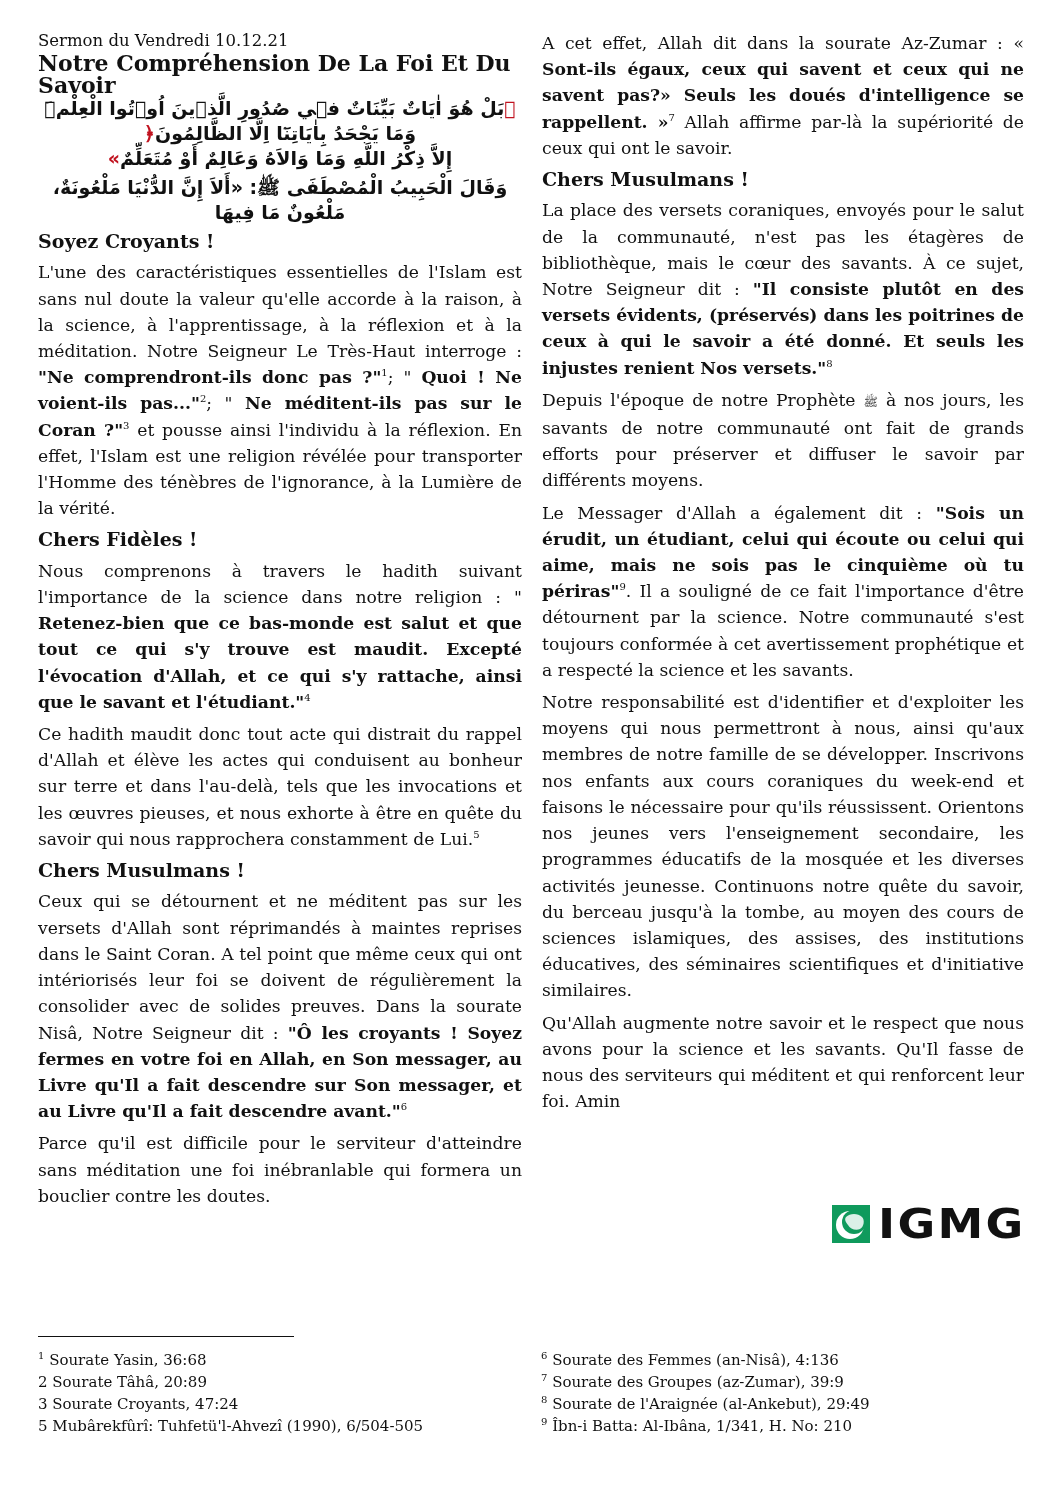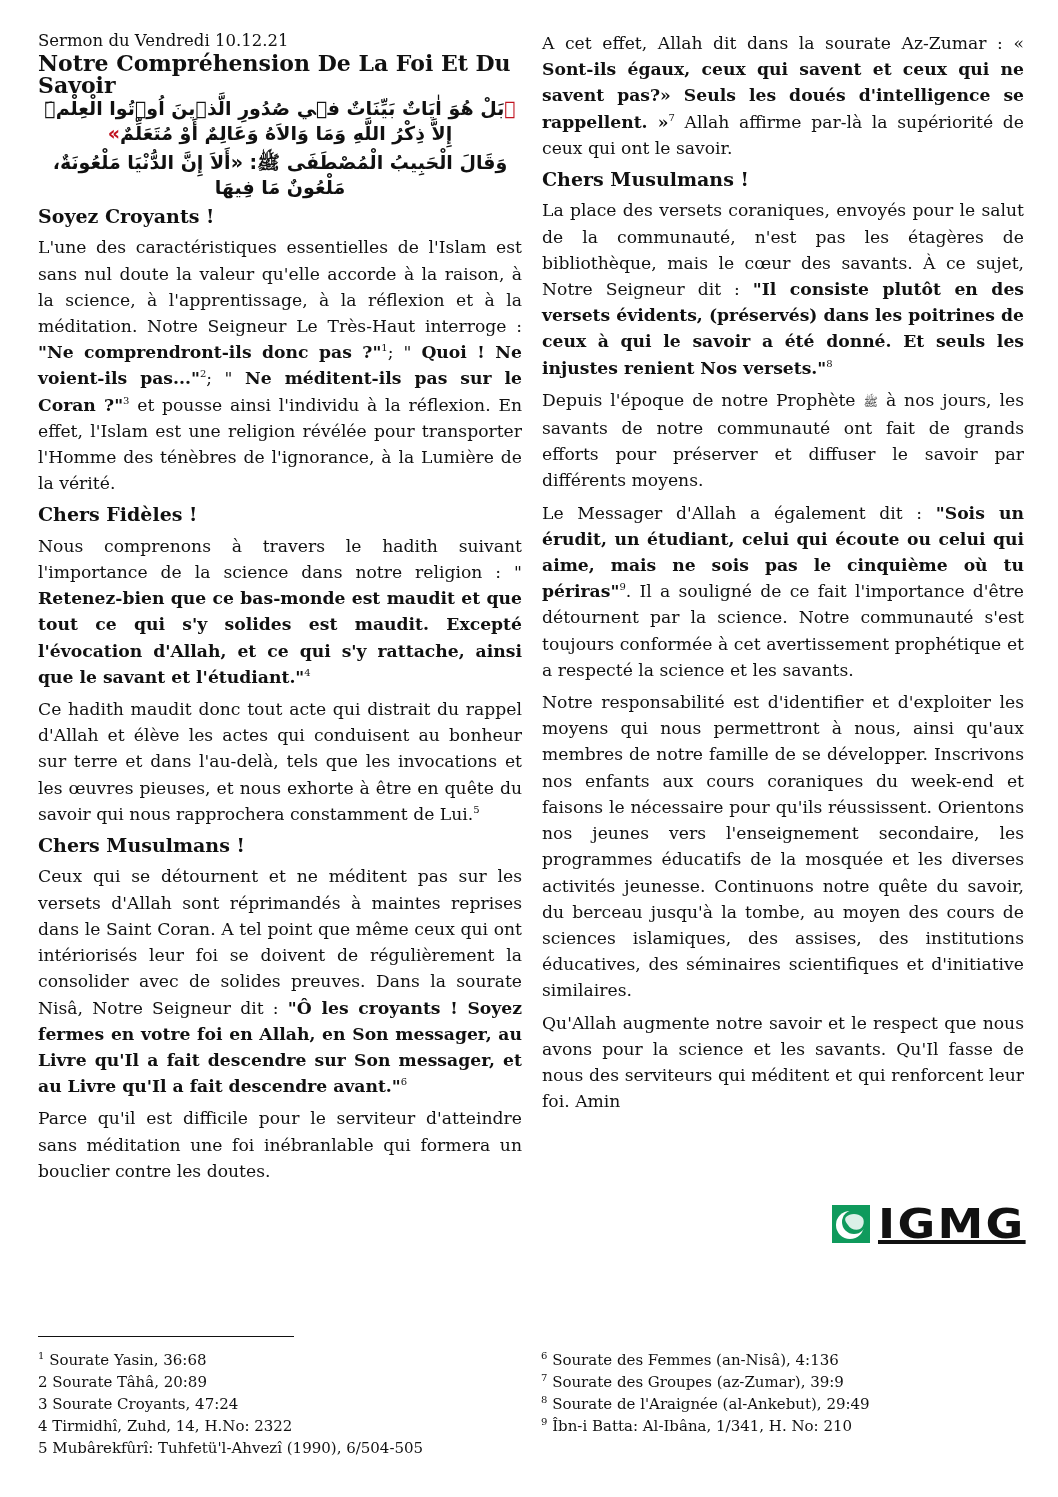--- a/index.html
+++ b/index.html
@@ -16,49 +16,52 @@
   .arabic .orn { color: #c1121f; }
   .h { font-weight: bold; font-size: 19px; line-height: 24.4px; margin-top: 4px; margin-bottom: 6px; }
   p { margin: 0 0 6px 0; text-align: justify; font-size: 17.2px; line-height: 26.2px; hyphens: none; }
   b { font-weight: bold; }
   sup { font-size: 10px; line-height: 0; vertical-align: super; }
   .fn-rule { position: absolute; left: 38px; top: 1336px; width: 256px; height: 0; border-top: 1.5px solid #111; }
   .fn { position: absolute; font-size: 15px; line-height: 22px; }
   .fn-left { left: 38px; top: 1349px; }
   .fn-right { left: 541px; top: 1349px; }
   .fn div { white-space: nowrap; }
-  .logo { position: absolute; left: 832px; top: 1204px; width: 192px; height: 40px; display: flex; align-items: center; text-decoration: underline; }
+  .logo { position: absolute; left: 832px; top: 1204px; width: 192px; height: 40px; display: flex; align-items: center; }
   .logo-mark { width: 38px; height: 38px; background: #0f9a5c; position: relative; overflow: hidden; }
   .logo-text { font-family: "DejaVu Sans", sans-serif; font-weight: bold; font-size: 40px; letter-spacing: 2px;
                color: #111; margin-left: 8px; line-height: 40px; transform: scaleX(1.15); transform-origin: left center; }
 </style>
 </head>
 <body>
 
 <div class="page">
 
   <div class="col col-left">
     <div class="hdr-date">Sermon du Vendredi 10.12.21</div>
     <div class="hdr-title">Notre Compréhension De La Foi Et Du Savoir</div>
 
     <div class="arabic">
       <span class="orn">﴾</span><span>بَلْ هُوَ اٰيَاتٌ بَيِّنَاتٌ فٖي صُدُورِ الَّذٖينَ اُو۫تُوا الْعِلْمَۜ</span>
     </div>
+    <div class="arabic">
+      <span>وَمَا يَجْحَدُ بِاٰيَاتِنَٓا اِلَّا الظَّالِمُونَ</span><span class="orn">﴿</span>
+    </div>
     <div class="arabic" style="margin-bottom:4px;">
       <span>إِلاَّ ذِكْرُ اللَّهِ وَمَا وَالاَهُ وَعَالِمٌ أَوْ مُتَعَلِّمٌ</span><span class="orn">»</span>
     </div>
     <div class="arabic">
       <span>وَقَالَ الْحَبِيبُ الْمُصْطَفَى ﷺ: «أَلاَ إِنَّ الدُّنْيَا مَلْعُونَةٌ، مَلْعُونٌ مَا فِيهَا</span>
     </div>
 
     <div class="h">Soyez Croyants !</div>
     <p><span>L'une des caractéristiques essentielles de l'Islam est sans nul doute la valeur qu'elle accorde à la raison, à la science, à l'apprentissage, à la réflexion et à la méditation. Notre Seigneur Le Très-Haut interroge : </span><b>"Ne comprendront-ils donc pas ?"</b><sup>1</sup><span>; " </span><b>Quoi ! Ne voient-ils pas..."</b><sup>2</sup><span>; " </span><b>Ne méditent-ils pas sur le Coran ?"</b><sup>3</sup><span> et pousse ainsi l'individu à la réflexion. En effet, l'Islam est une religion révélée pour transporter l'Homme des ténèbres de l'ignorance, à la Lumière de la vérité.</span></p>
 
     <div class="h">Chers Fidèles !</div>
-    <p><span>Nous comprenons à travers le hadith suivant l'importance de la science dans notre religion : " </span><b>Retenez-bien que ce bas-monde est maudit et que tout ce qui s'y solides est maudit. Excepté l'évocation d'Allah, et ce qui s'y rattache, ainsi que le savant et l'étudiant."</b><sup>4</sup></p>
+    <p><span>Nous comprenons à travers le hadith suivant l'importance de la science dans notre religion : " </span><b>Retenez-bien que ce bas-monde est salut et que tout ce qui s'y trouve est maudit. Excepté l'évocation d'Allah, et ce qui s'y rattache, ainsi que le savant et l'étudiant."</b><sup>4</sup></p>
 
     <p><span>Ce hadith maudit donc tout acte qui distrait du rappel d'Allah et élève les actes qui conduisent au bonheur sur terre et dans l'au-delà, tels que les invocations et les œuvres pieuses, et nous exhorte à être en quête du savoir qui nous rapprochera constamment de Lui.</span><sup>5</sup></p>
 
     <div class="h">Chers Musulmans !</div>
     <p><span>Ceux qui se détournent et ne méditent pas sur les versets d'Allah sont réprimandés à maintes reprises dans le Saint Coran. A tel point que même ceux qui ont intériorisés leur foi se doivent de régulièrement la consolider avec de solides preuves. Dans la sourate Nisâ, Notre Seigneur dit : </span><b>"Ô les croyants ! Soyez fermes en votre foi en Allah, en Son messager, au Livre qu'Il a fait descendre sur Son messager, et au Livre qu'Il a fait descendre avant."</b><sup>6</sup></p>
 
     <p><span>Parce qu'il est difficile pour le serviteur d'atteindre sans méditation une foi inébranlable qui formera un bouclier contre les doutes.</span></p>
   </div>
 
   <div class="col col-right">
@@ -85,21 +88,20 @@
       </svg>
     </div>
     <span class="logo-text">IGMG</span>
   </div>
 
   <div class="fn-rule"></div>
   <div class="fn fn-left">
     <div><sup>1</sup><span> Sourate Yasin, 36:68</span></div>
     <div><span>2</span><span> Sourate Tâhâ, 20:89</span></div>
     <div><span>3</span><span> Sourate Croyants, 47:24</span></div>
-    <div><span>4</span><span> Tirmidhî, Zuhd, 14, H.No: 2322</span></div>
     <div><span>5</span><span> Mubârekfûrî: Tuhfetü'l-Ahvezî (1990), 6/504-505</span></div>
   </div>
   <div class="fn fn-right">
     <div><sup>6</sup><span> Sourate des Femmes (an-Nisâ), 4:136</span></div>
     <div><sup>7</sup><span> Sourate des Groupes (az-Zumar), 39:9</span></div>
     <div><sup>8</sup><span> Sourate de l'Araignée (al-Ankebut), 29:49</span></div>
     <div><sup>9</sup><span> Îbn-i Batta: Al-Ibâna, 1/341, H. No: 210</span></div>
   </div>
 
 </div>

